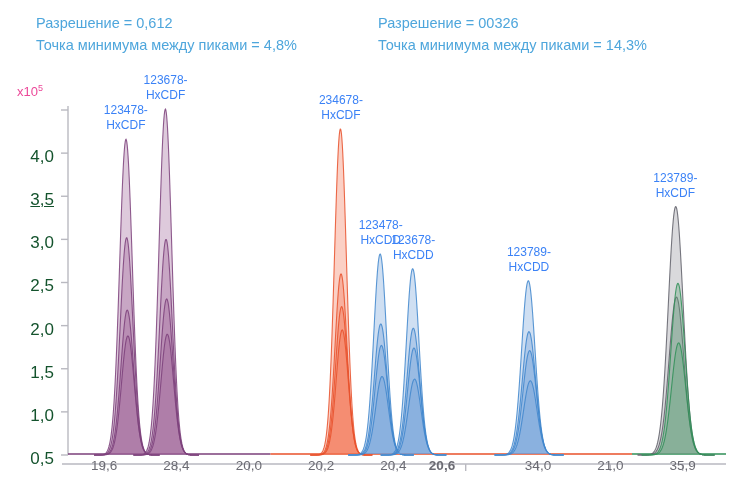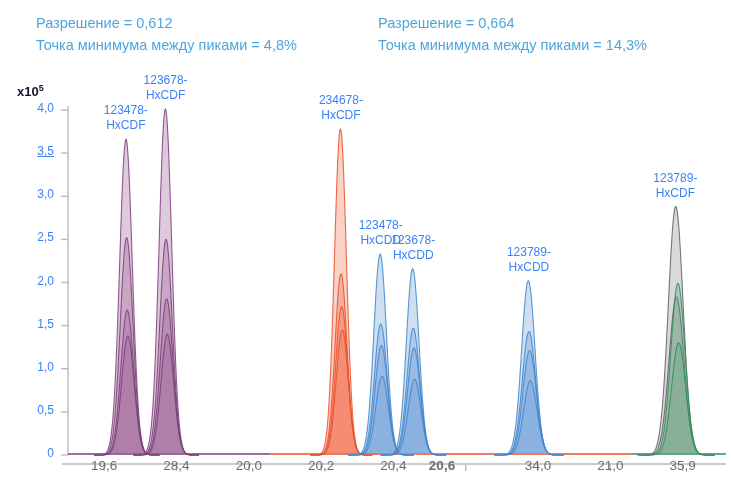--- a/index.html
+++ b/index.html
@@ -12,45 +12,45 @@
 
   
   .annot{position:absolute;color:#4ea6dc;font-size:14.5px;line-height:22px;white-space:nowrap;}
   .annot .l1{display:block;}
   .annot .l2{display:block;}
   #annot-left{left:36px;top:12px;}
   #annot-right{left:378px;top:12px;}
 
   
   #plot{position:absolute;left:0;top:0;width:732px;height:486px;}
-  #exp-label{position:absolute;left:17px;top:83px;color:#0f172a;font-size:13px;font-weight:bold;}
+  #exp-label{position:absolute;left:17px;top:83px;color:#ec4899;font-size:13px;}
   #exp-label sup{font-size:9px;}
 
   
-  .ytick{position:absolute;color:#3b82f6;font-size:12px;text-align:right;width:46px;}
+  .ytick{position:absolute;color:#14532d;font-size:17px;text-align:right;width:46px;margin-top:46px;}
   
   .xtick{position:absolute;color:#6b6b73;font-size:13.5px;text-align:center;width:60px;top:458px;}
 
   
   .plabel{position:absolute;color:#3b82f6;font-size:12px;line-height:15px;text-align:center;white-space:nowrap;}
 
   svg{display:block;}
 </style>
 </head>
 <body>
 
 <div id="root">
 
   <div class="annot" id="annot-left">
     <span class="l1">Разрешение = 0,612</span>
     <span class="l2">Точка минимума между пиками = 4,8%</span>
   </div>
 
   <div class="annot" id="annot-right">
-    <span class="l1">Разрешение = 0,664</span>
+    <span class="l1">Разрешение = 00326</span>
     <span class="l2">Точка минимума между пиками = 14,3%</span>
   </div>
 
   <div id="exp-label">
     <span>x10</span><sup>5</sup>
   </div>
 
   <div id="plot">
       <svg width="732" height="486">
         <line x1="68" y1="106" x2="68" y2="455" stroke="#b9b9c0" stroke-width="1.4"></line>

